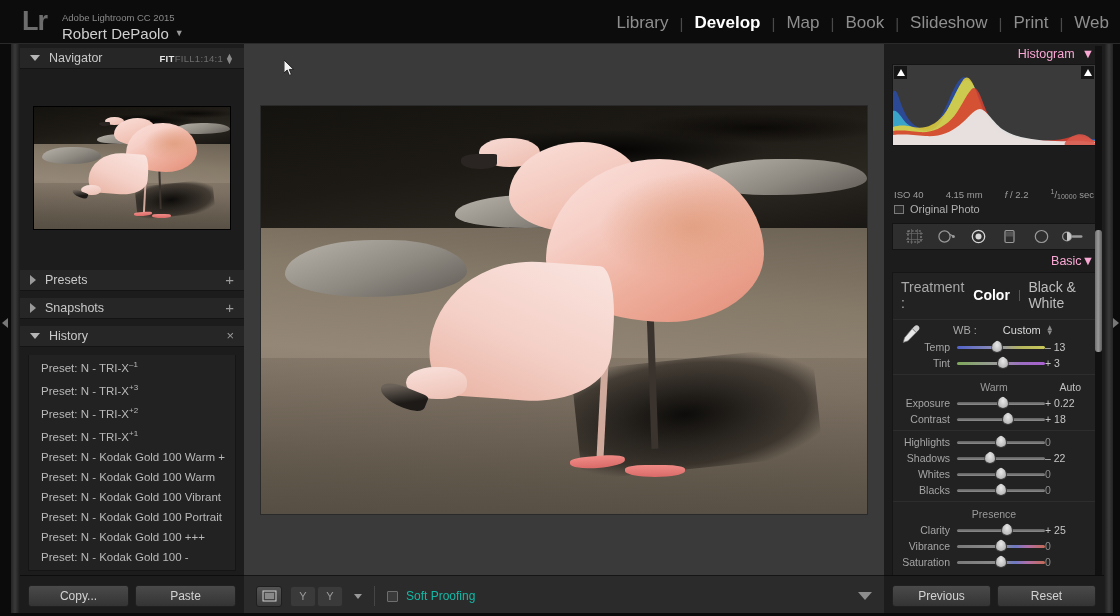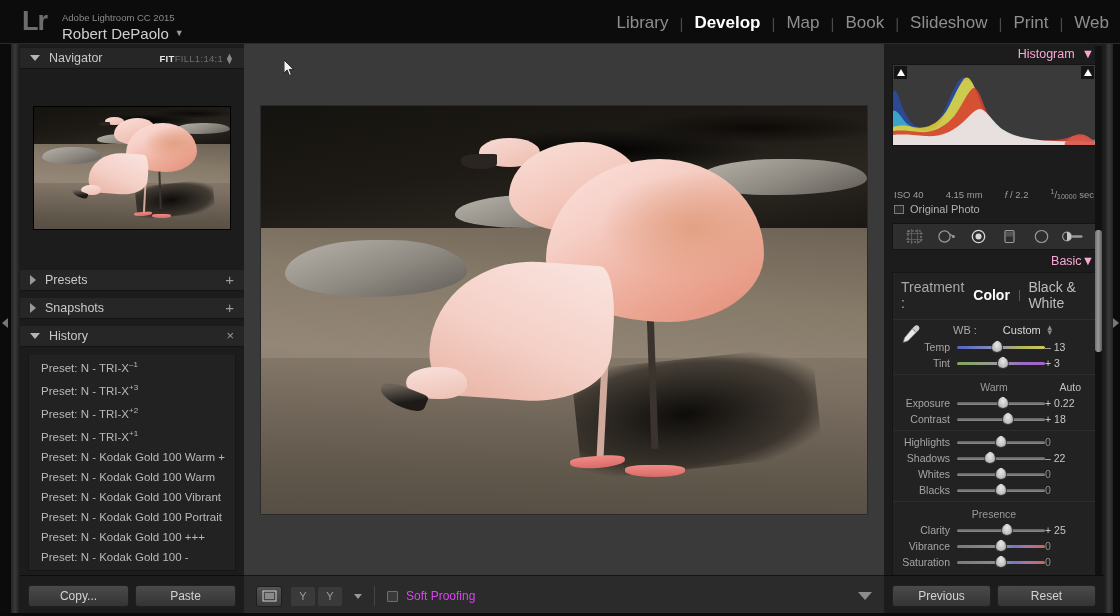--- a/index.html
+++ b/index.html
@@ -227,21 +227,21 @@
     background: linear-gradient(180deg,#545454,#3c3c3c);
     border: 1px solid #1f1f1f; display: flex; align-items: center; justify-content: center;
     cursor: pointer;
   }
   .tb-btn.flat { background: #3a3a3a; border: 1px solid #2c2c2c; }
   .tb-group { display: flex; gap: 1px; }
   .tb-yy { font-size: 11px; color: #9a9a9a; }
   .tb-caret { width: 0; height: 0; border-left: 4px solid transparent; border-right: 4px solid transparent; border-top: 5px solid #999; margin-left: 3px; }
   .tb-sep { width: 1px; height: 20px; background: #454545; margin: 0 4px; }
   .chk { width: 11px; height: 11px; border: 1px solid #6e6e6e; background: #3a3a3a; border-radius: 1px; }
-  .tb-label { font-size: 12px; color: #d946ef; }
+  .tb-label { font-size: 12px; color: #14b8a6; }
   .tb-right-caret {
     margin-left: auto; width: 0; height: 0;
     border-left: 7px solid transparent; border-right: 7px solid transparent;
     border-top: 8px solid #8d8d8d; cursor: pointer;
   }
 
   
   .rightpanel {
     position: absolute; left: 884px; top: 44px; width: 220px; height: 572px;
     background: #1c1c1c;

